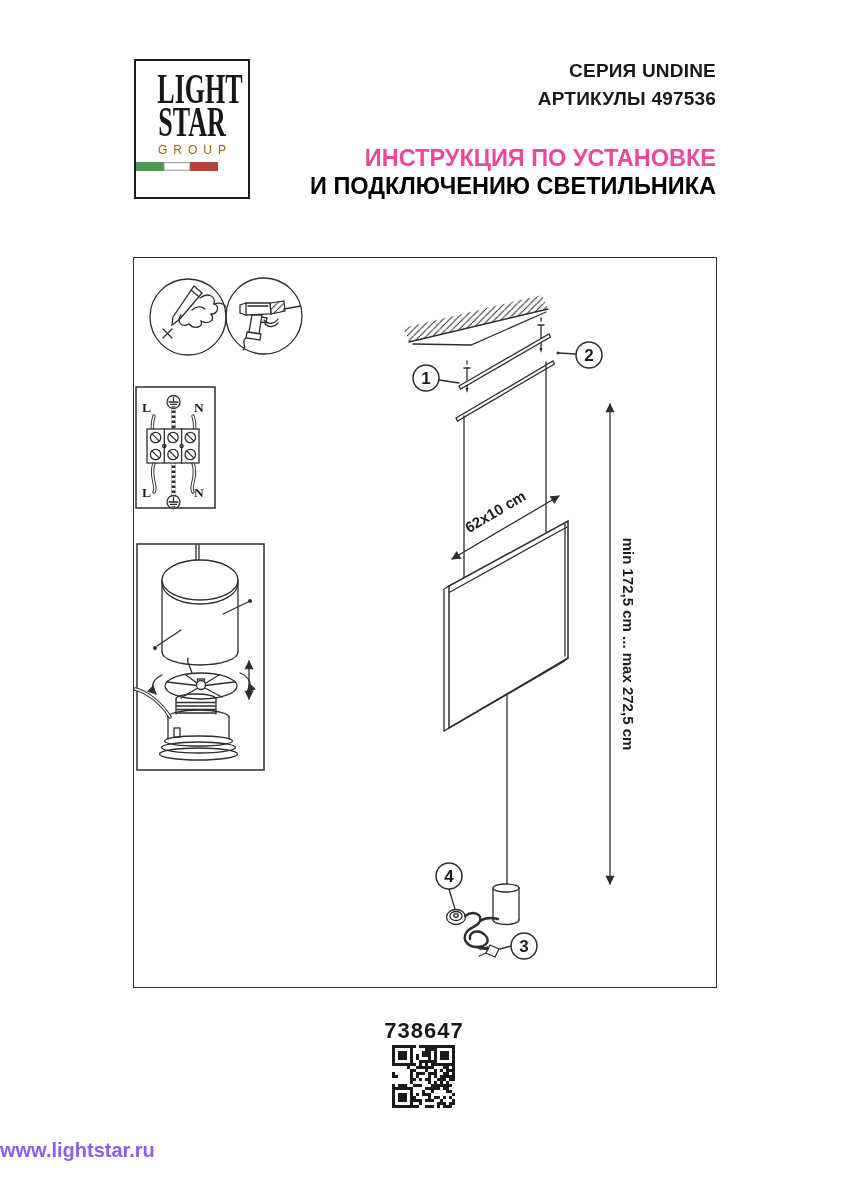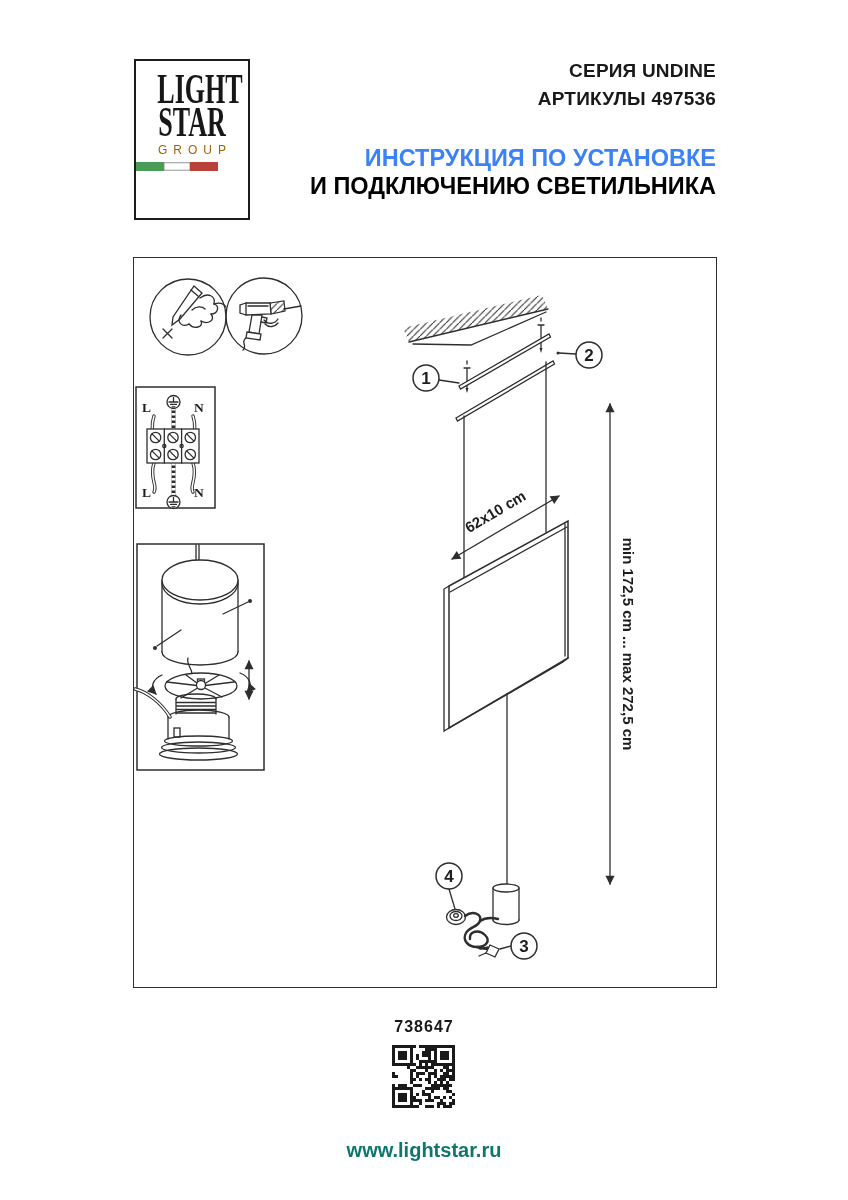--- a/index.html
+++ b/index.html
@@ -1,52 +1,52 @@
 <!DOCTYPE html>
 <html><head>
 <meta charset="utf-8">
 <style>
   html,body{margin:0;padding:0;background:#ffffff;}
   .page{position:relative;width:848px;height:1200px;background:#ffffff;overflow:hidden;
         font-family:"Liberation Sans",sans-serif;color:#1d1d1d;margin:0 auto;}
 
   
-  .logo-box{position:absolute;left:134px;top:59px;width:116px;height:161px;
+  .logo-box{position:absolute;left:134px;top:59px;width:116px;height:140px;
             border:2px solid #1c1c1c;box-sizing:border-box;text-align:center;padding-top:12px;}
   .lw{display:block;font-family:"Liberation Serif",serif;font-weight:bold;font-size:42px;
       line-height:33px;color:#171717;transform:scaleX(.62);transform-origin:50% 50%;letter-spacing:0px;}
   .lg{margin-top:5px;font-size:12px;color:#a16207;letter-spacing:6px;text-indent:6px;line-height:12px;}
   .flag{margin-top:6px;}
 
   
   .titles{position:absolute;right:132px;top:57px;text-align:right;}
   .t1{font-size:19px;font-weight:bold;line-height:28px;letter-spacing:.2px;color:#191919;}
-  .t2{font-size:23.5px;font-weight:bold;line-height:28px;margin-top:31px;color:#3b82f6;}
+  .t2{font-size:23.5px;font-weight:bold;line-height:28px;margin-top:31px;color:#ec4899;}
   .t2b{font-size:23.5px;font-weight:bold;line-height:28px;color:#000000;}
 
   
   .frame{position:absolute;left:133px;top:257px;width:584px;height:731px;
          border:1.5px solid #2e2e2e;box-sizing:border-box;}
   svg{display:block;}
   .ln{stroke:#2e2e2e;stroke-width:1.3;fill:none;stroke-linecap:round;}
   .lnf{stroke:#2e2e2e;stroke-width:1.3;fill:#ffffff;}
   .lnt{stroke:#2e2e2e;stroke-width:1.5;fill:#ffffff;}
   .thick{stroke:#2e2e2e;stroke-width:3.4;fill:none;stroke-linecap:round;}
   .thin-w{stroke:#ffffff;stroke-width:1.5;fill:none;stroke-linecap:round;}
   .cable{stroke:#2e2e2e;stroke-width:2.4;fill:none;stroke-linecap:round;}
   .callout-txt{font-family:"Liberation Sans",sans-serif;font-size:17px;font-weight:bold;fill:#1d1d1d;}
   .dim-txt{font-family:"Liberation Sans",sans-serif;font-size:15px;font-weight:bold;fill:#1d1d1d;}
   .wire-txt{font-family:"Liberation Serif",serif;font-size:13.5px;font-weight:bold;fill:#1d1d1d;}
 
   
   .art-num{position:absolute;left:0;right:0;top:1018px;text-align:center;
-           font-size:16px;font-weight:bold;letter-spacing:1px;color:#191919;}
+           font-size:22px;font-weight:bold;letter-spacing:1px;color:#191919;}
   .qr{position:absolute;left:392px;top:1045px;width:63px;height:63px;}
-  .site{position:absolute;left:0;right:0;top:1139px;text-align:center;
-        font-size:20px;font-weight:bold;color:#0f766e;}
+  .site{position:absolute;left:0;right:0;top:1139px;
+        font-size:20px;font-weight:bold;color:#8b5cf6;}
 </style>
 </head>
 <body>
 
 <div class="page">
 
   <div class="logo-box">
     <span class="lw">LIGHT</span>
     <span class="lw">STAR</span>
     <div class="lg">GROUP</div>

